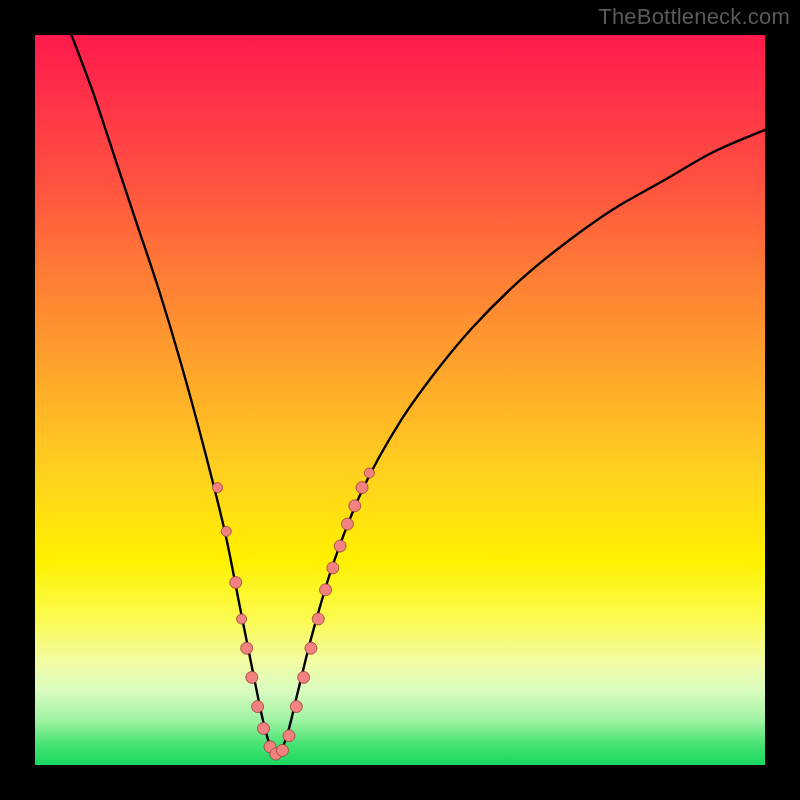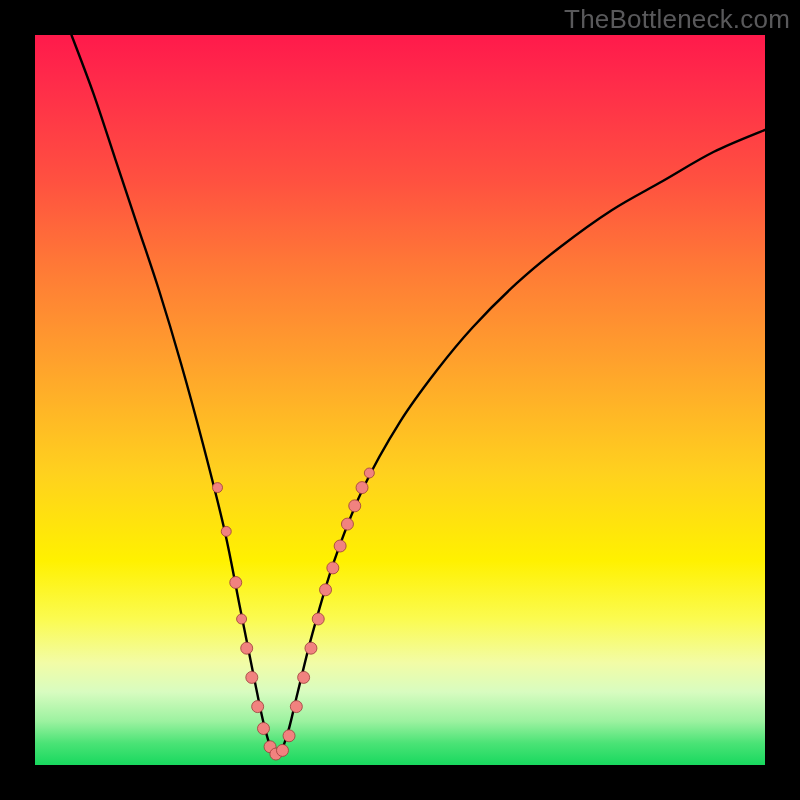--- a/index.html
+++ b/index.html
@@ -15,21 +15,21 @@
     position: relative;
     width: 800px;
     height: 800px;
     background: #000;
   }
   .watermark {
     position: absolute;
     top: 4px;
     right: 10px;
     color: #59595b;
-    font-size: 26px;
+    font-size: 22px;
     font-weight: 500;
     letter-spacing: 0.2px;
     z-index: 10;
   }
   .plot {
     position: absolute;
     left: 35px;
     top: 35px;
     width: 730px;
     height: 730px;

